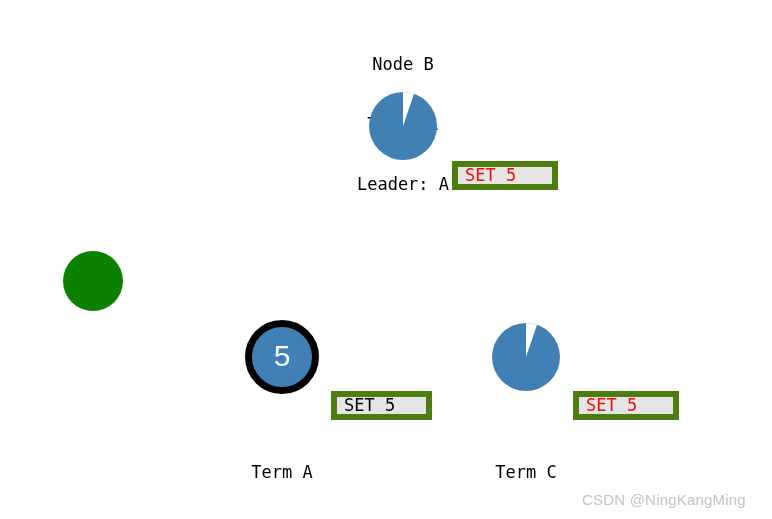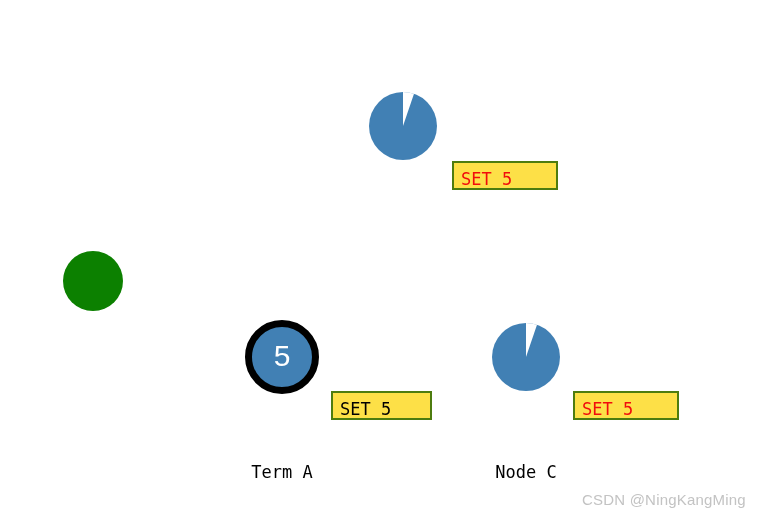--- a/index.html
+++ b/index.html
@@ -62,22 +62,22 @@
   }
   .notch-svg {
     position: absolute;
     overflow: visible;
     pointer-events: none;
   }
 
   
   .msg-box {
     position: absolute;
-    background: #fde047;
-    border: 2px solid #4d7c0f;
+    background: #e5e5e5;
+    border: 6px solid #4d7c0f;
     box-sizing: border-box;
     display: flex;
     align-items: flex-end;
     font-family: "DejaVu Sans Mono", "Liberation Mono", monospace;
     font-size: 17px;
     line-height: 1;
     padding-left: 7px;
     white-space: pre;
     letter-spacing: 0px;
   }
@@ -92,20 +92,25 @@
     color: #c3c3c3;
     white-space: pre;
     letter-spacing: 0.2px;
   }
 </style>
 </head>
 <body>
 
 <div id="stage">
 
+  <div class="node-label" style="left:323px; top:14px; width:160px;">
+    <div>Node B</div>
+    <div>Term: 1</div>
+    <div>Leader: A</div>
+  </div>
 
   <div class="node-circle plain" style="left:369px; top:92px; width:68px; height:68px;"></div>
   <svg class="notch-svg" width="68" height="68" viewBox="0 0 68 68" style="left:369px; top:92px;">
     <path d="M 34 34 L 34 0 A 34 34 0 0 1 45.0 1.85 Z" fill="#ffffff"></path>
   </svg>
 
   <div class="msg-box red" style="left:452px; top:161px; width:106px; height:29px;">
     <span>SET 5</span>
   </div>
 
@@ -127,20 +132,20 @@
   <div class="node-circle plain" style="left:492px; top:323px; width:68px; height:68px;"></div>
   <svg class="notch-svg" width="68" height="68" viewBox="0 0 68 68" style="left:492px; top:323px;">
     <path d="M 34 34 L 34 0 A 34 34 0 0 1 45.0 1.85 Z" fill="#ffffff"></path>
   </svg>
 
   <div class="msg-box red" style="left:573px; top:391px; width:106px; height:29px;">
     <span>SET 5</span>
   </div>
 
   <div class="node-label" style="left:446px; top:422px; width:160px;">
-    <div>Node C</div>
+    <div>Term C</div>
     
     
   </div>
 
   <div class="watermark" style="left:582px; top:491px;">CSDN @NingKangMing</div>
 
 </div>
 
 </body></html>

